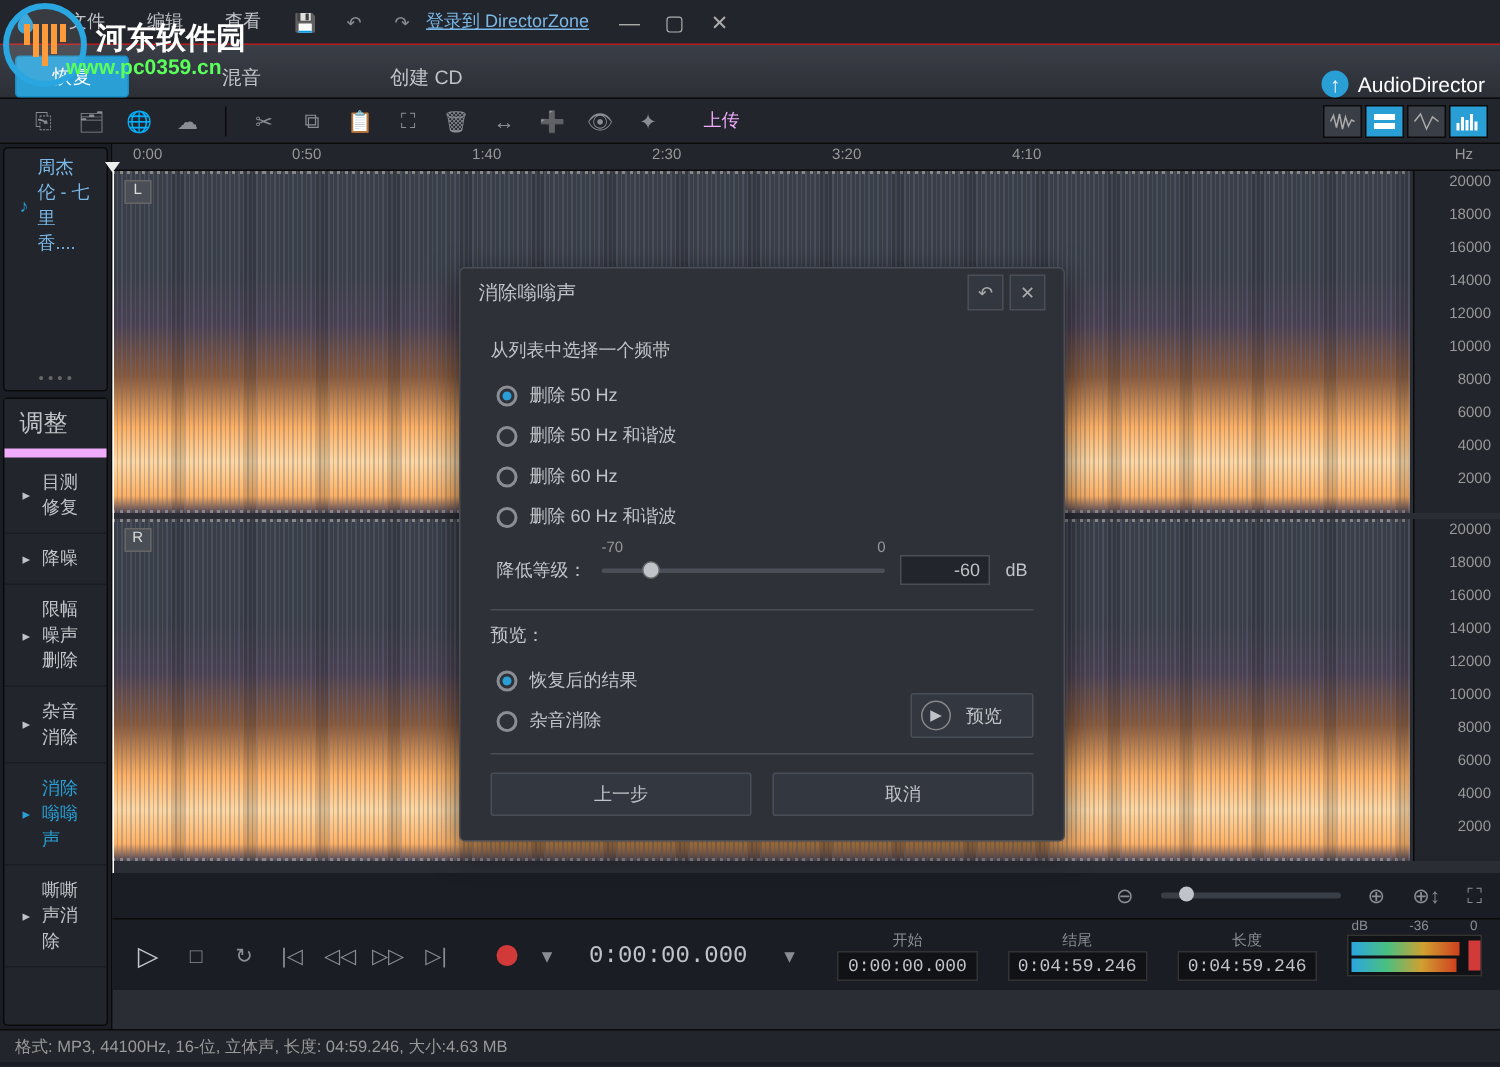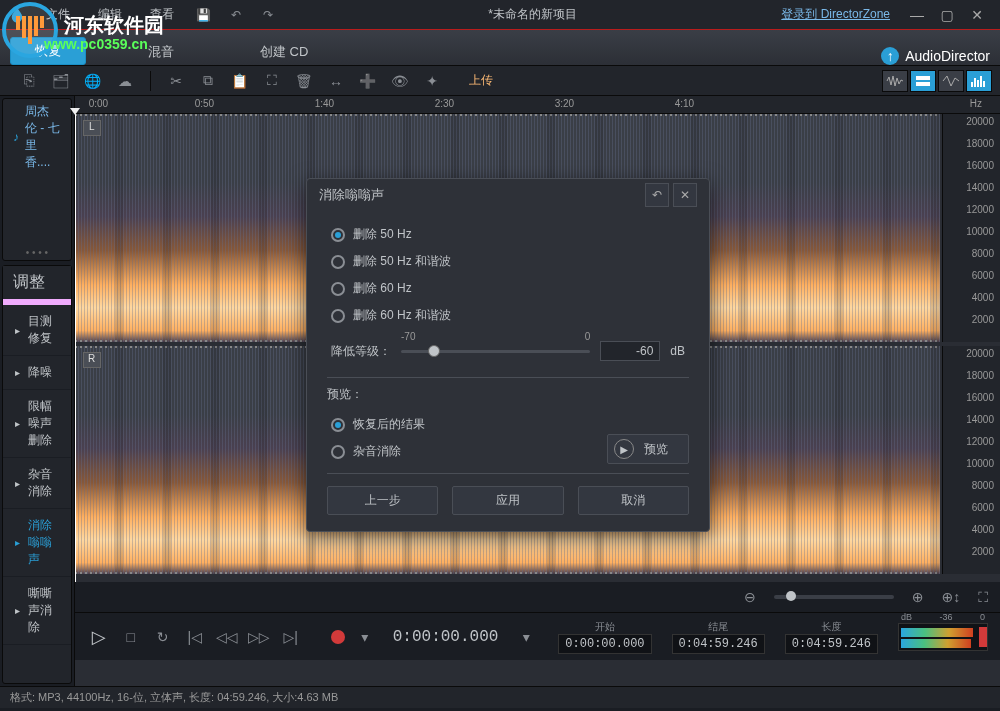--- a/index.html
+++ b/index.html
@@ -16,21 +16,21 @@
 .tabbar { height: 36px; background: linear-gradient(#3a3e46,#2c2f36); display: flex; align-items: flex-end; padding: 0 10px; border-bottom: 1px solid #0a0a0a; }
 .tabbar .main-tab { padding: 4px 24px; margin-right: 2px; font-size: 13px; cursor: pointer; border-radius: 3px; }
 .tabbar .main-tab.active { background: #2a9fd6; color: #fff; border: 1px solid #1a8fc6; }
 .tabbar .brand { display: flex; align-items: center; gap: 6px; color: #fff; font-size: 14px; }
 .tabbar .brand-icon { width: 18px; height: 18px; border-radius: 50%; background: #2a9fd6; display: flex; align-items: center; justify-content: center; color: #fff; }
 
 .toolbar { height: 30px; background: #22252b; display: flex; align-items: center; padding: 0 8px; border-bottom: 1px solid #0a0a0a; }
 .toolbar .tgroup { display: flex; gap: 10px; padding: 0 10px; }
 .toolbar .divider { width: 1px; height: 20px; background: #0a0a0a; margin: 0 4px; }
 .toolbar .tb-btn { width: 22px; height: 22px; display: flex; align-items: center; justify-content: center; color: #8a8e94; cursor: pointer; font-size: 14px; }
-.toolbar .upload-btn { padding: 2px 16px; color: #fdba74; cursor: pointer; }
+.toolbar .upload-btn { padding: 2px 16px; color: #f0abfc; cursor: pointer; }
 .toolbar .view-modes { display: flex; gap: 2px; }
 .toolbar .view-modes .vm { width: 26px; height: 22px; background: #3a3e46; border: 1px solid #0a0a0a; cursor: pointer; display:flex;align-items:center;justify-content:center; }
 .toolbar .view-modes .vm.active { background: #2a9fd6; }
 .toolbar .view-modes .vm svg { width:18px; height:14px; }
 
 .watermark { position: absolute; top: 2px; left: 2px; z-index: 100; pointer-events: none; }
 .watermark .logo-circle { width: 56px; height: 56px; border-radius: 50%; border: 4px solid #2aa6e0; display: flex; align-items: center; justify-content: center; background: rgba(255,255,255,0.1); position: absolute; top: 0; left: 0; }
 .watermark .logo-circle .bars { display: flex; gap: 2px; }
 .watermark .logo-circle .bars span { width: 4px; background: #ff9a3a; display: block; }
 .watermark .text1 { position: absolute; top: 10px; left: 62px; color: #fff; font-size: 20px; font-weight: bold; white-space: nowrap; }
@@ -127,21 +127,20 @@
 <div class="titlebar">
   <span class="icon-drop"><svg viewBox="0 0 24 24" width="18" height="18">
         <path fill="#2a9fd6" d="M12 2C8 8 5 11 5 15a7 7 0 0014 0c0-4-3-7-7-13z"></path>
       </svg></span>
   <span class="menu-item">文件</span>
   <span class="menu-item">编辑</span>
   <span class="menu-item">查看</span>
   <span class="tb-icon">💾</span>
   <span class="tb-icon">↶</span>
   <span class="tb-icon">↷</span>
-  <span class="project-title">未命名的新项目</span>
   <a class="dz-link">登录到 DirectorZone</a>
   <span class="win-btn">—</span>
   <span class="win-btn">▢</span>
   <span class="win-btn">✕</span>
 </div>
 
 <div class="tabbar">
   <div class="main-tab active">恢复</div>
   <div style="width:36px"></div>
   <div class="main-tab">混音</div>
@@ -349,20 +348,21 @@
 <div class="statusbar">格式: MP3, 44100Hz, 16-位, 立体声, 长度: 04:59.246, 大小:4.63 MB</div>
 
 <div class="dialog">
   <div class="dialog-title">
     <span>消除嗡嗡声</span>
     <span class="spacer"></span>
     <span class="dlg-btn">↶</span>
     <span class="dlg-btn">✕</span>
   </div>
   <div class="dialog-body">
+    <div class="section-label">从列表中选择一个频带</div>
     <div class="radio-row">
         <span class="radio checked"></span>
         <span>删除 50 Hz</span>
       </div>
     <div class="radio-row">
         <span class="radio"></span>
         <span>删除 50 Hz 和谐波</span>
       </div>
     <div class="radio-row">
         <span class="radio"></span>
@@ -380,37 +380,36 @@
         <span class="ticklbl" style="right:0">0</span>
         <div class="track"></div>
         <div class="knob" style="left:14%"></div>
       </div>
       <div class="valbox">-60</div>
       <span>dB</span>
     </div>
 
     <div class="hr"></div>
     <div class="section-label">预览：</div>
-    <div style="display:flex;align-items:center;gap:8px">
+    <div style="display:flex;align-items:flex-start;gap:8px">
       <div style="flex:1">
         <div class="radio-row">
             <span class="radio checked"></span>
             <span>恢复后的结果</span>
           </div>
         <div class="radio-row">
             <span class="radio"></span>
             <span>杂音消除</span>
           </div>
       </div>
       <div class="preview-btn" style="margin-top:22px">
         <span class="pb-icon">▶</span>
         <span>预览</span>
       </div>
     </div>
 
     <div class="hr"></div>
     <div class="dialog-footer">
       <div class="dbtn">上一步</div>
-      <div class="dbtn">应用</div>
       <div class="dbtn">取消</div>
     </div>
   </div>
 </div>
 
 </body></html>

